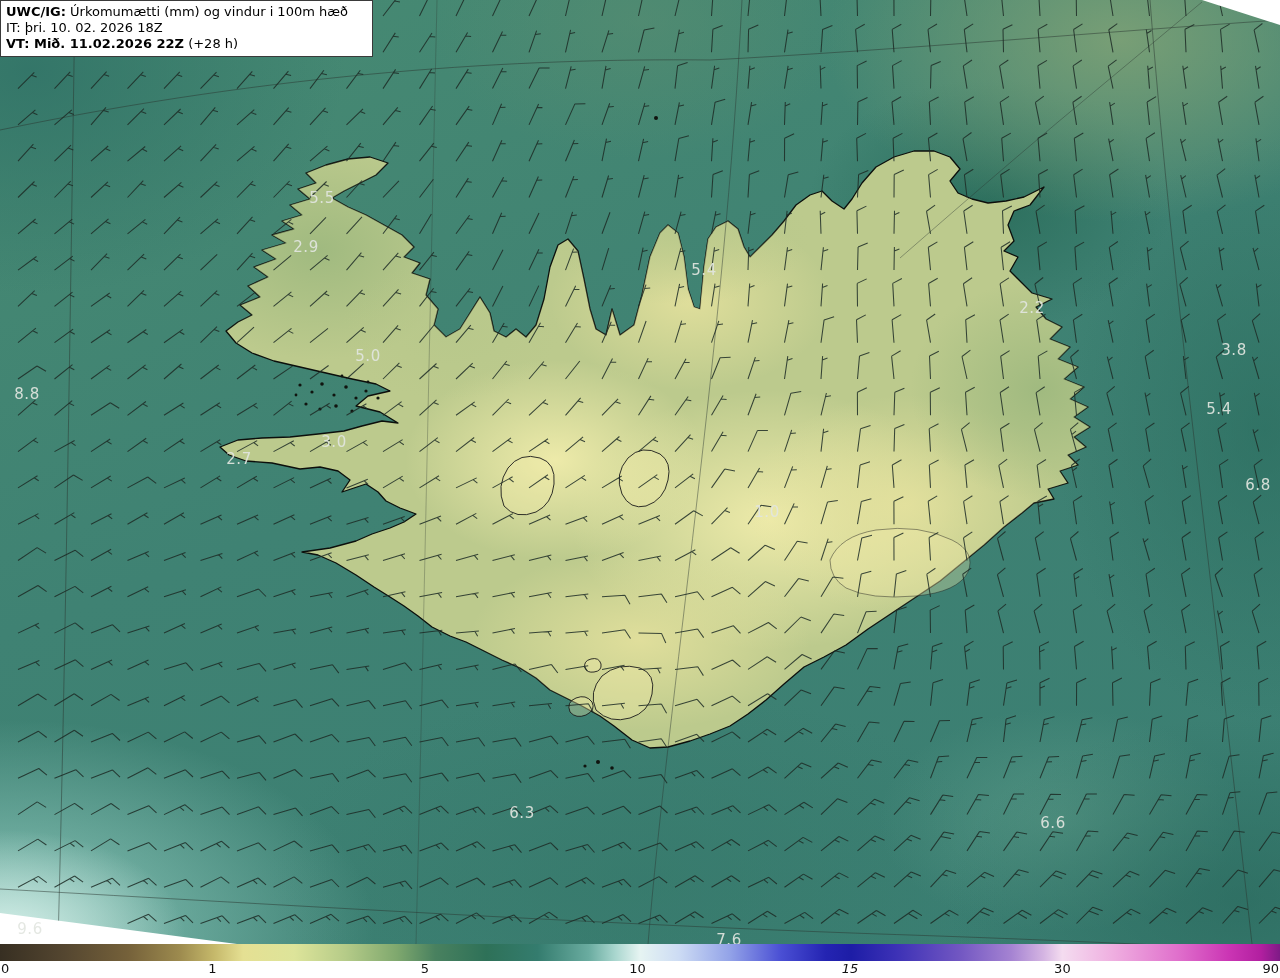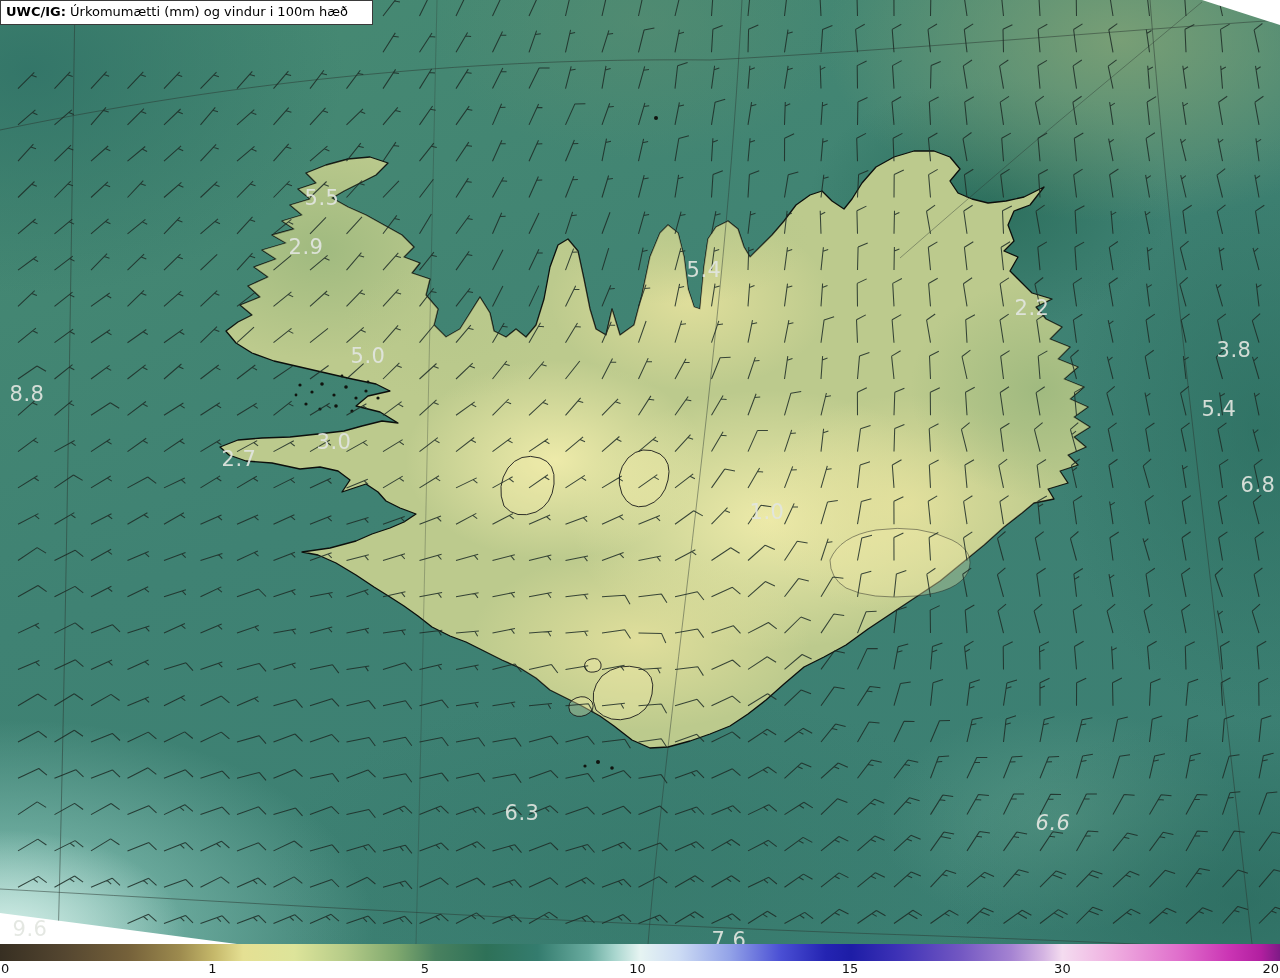--- a/index.html
+++ b/index.html
@@ -17,21 +17,21 @@
       radial-gradient(420px 300px at 30px 70px,    rgba(47,113,102,.80), rgba(47,113,102,0) 75%),
       radial-gradient(240px 140px at 5px 935px,    rgba(216,240,234,.95),rgba(216,240,234,0) 75%),
       radial-gradient(520px 300px at 10px 930px,   rgba(150,208,196,.90),rgba(150,208,196,0) 70%),
       radial-gradient(420px 260px at 1240px 900px, rgba(38,100,88,.55),  rgba(38,100,88,0) 70%),
       radial-gradient(260px 160px at 1060px 820px, rgba(100,162,142,.50),rgba(100,162,142,0) 70%),
       radial-gradient(500px 260px at 640px 880px,  rgba(52,118,104,.50), rgba(52,118,104,0) 75%),
       linear-gradient(160deg,#478a72 0%,#3f8273 45%,#3a7e72 100%);}
   svg.layer{position:absolute;left:0;top:0;}
   
   .clabel{position:absolute;transform:translate(-50%,-50%);
-          font-size:21px;color:var(--label-color,#e2e6e0);opacity:.92;
+          font-size:15px;color:var(--label-color,#e2e6e0);opacity:.92;
           letter-spacing:.5px;white-space:nowrap;pointer-events:none;}
   
   .infobox{position:absolute;left:0;top:0;background:#ffffff;border:1px solid #3a3a3a;
            padding:3px 8px 4px 5px;font-size:13px;line-height:16px;color:#000;z-index:5;
            min-width:358px;}
   .infobox b{font-weight:bold;margin-top:16px;}
   
   .colorbar{position:absolute;left:0;top:944px;width:1280px;height:17px;}
   .bar-ticks{position:absolute;left:0;top:961px;width:1280px;height:17px;background:#ffffff;}
   .bar-tick{position:absolute;top:0;font-size:13px;color:#111;line-height:16px;}
@@ -157,33 +157,35 @@
         <span class="clabel" style="left: 1032px; top: 308px;">2.2</span>
         <span class="clabel" style="left: 1234px; top: 350px;">3.8</span>
         <span class="clabel" style="left: 368px; top: 356px;">5.0</span>
         <span class="clabel" style="left: 27px; top: 394px;">8.8</span>
         <span class="clabel" style="left: 1219px; top: 409px;">5.4</span>
         <span class="clabel" style="left: 334px; top: 442px;">3.0</span>
         <span class="clabel" style="left: 239px; top: 459px;">2.7</span>
         <span class="clabel" style="left: 1258px; top: 485px;">6.8</span>
         <span class="clabel" style="left: 767px; top: 484px; margin-top: 28px;">1.0</span>
         <span class="clabel" style="left: 522px; top: 813px;">6.3</span>
-        <span class="clabel" style="left: 1053px; top: 823px; font-style: italic;">6.6</span>
+        <span class="clabel" style="left: 1053px; top: 823px;">6.6</span>
         <span class="clabel" style="left: 30px; top: 929px;">9.6</span>
         <span class="clabel" style="left: 729px; top: 940px;">7.6</span>
       </div>
 
     <div class="infobox">
       <div><b>UWC/IG:</b><span> Úrkomumætti (mm) og vindur i 100m hæð</span></div>
+      <div>IT: þri. 10. 02. 2026 18Z</div>
+      <div><b>VT: Mið. 11.02.2026 22Z</b><span> (+28 h)</span></div>
     </div>
   </div>
 
   <div class="colorbar" id="colorbar" style="background: linear-gradient(90deg, rgb(55, 47, 34) 0%, rgb(84, 70, 48) 5%, rgb(117, 97, 58) 10%, rgb(156, 138, 78) 14%, rgb(197, 184, 106) 16.7%, rgb(229, 224, 147) 19%, rgb(221, 228, 154) 23%, rgb(181, 203, 136) 27%, rgb(127, 168, 110) 31%, rgb(73, 129, 95) 34%, rgb(46, 113, 88) 38%, rgb(52, 124, 110) 42%, rgb(106, 172, 160) 46%, rgb(167, 213, 205) 48%, rgb(230, 244, 242) 50%, rgb(205, 220, 244) 53%, rgb(147, 163, 232) 57%, rgb(74, 79, 212) 61%, rgb(36, 36, 178) 64.5%, rgb(29, 29, 166) 66.5%, rgb(60, 49, 182) 70%, rgb(114, 87, 194) 75%, rgb(165, 131, 210) 79%, rgb(212, 180, 226) 81.5%, rgb(244, 220, 240) 83%, rgb(239, 174, 224) 87%, rgb(224, 112, 204) 92%, rgb(203, 53, 180) 96%, rgb(178, 31, 160) 98.5%, rgb(126, 27, 134) 100%);"></div>
   <div class="bar-ticks" id="barticks">
       <span class="bar-tick" style="left: 1px;">0</span>
       <span class="bar-tick" style="left: 16.6%; transform: translateX(-50%);">1</span>
       <span class="bar-tick" style="left: 33.2%; transform: translateX(-50%);">5</span>
       <span class="bar-tick" style="left: 49.8%; transform: translateX(-50%);">10</span>
-      <span class="bar-tick" style="left: 66.4%; transform: translateX(-50%);">15</span>
+      <span class="bar-tick" style="left: 66.4%; transform: translateX(-50%); font-style: italic;">15</span>
       <span class="bar-tick" style="left: 83%; transform: translateX(-50%); text-align: center;">30</span>
-      <span class="bar-tick" style="right: 1px;">20</span>
+      <span class="bar-tick" style="right: 1px;">90</span>
     </div>
 </div>
 
 </body></html>

